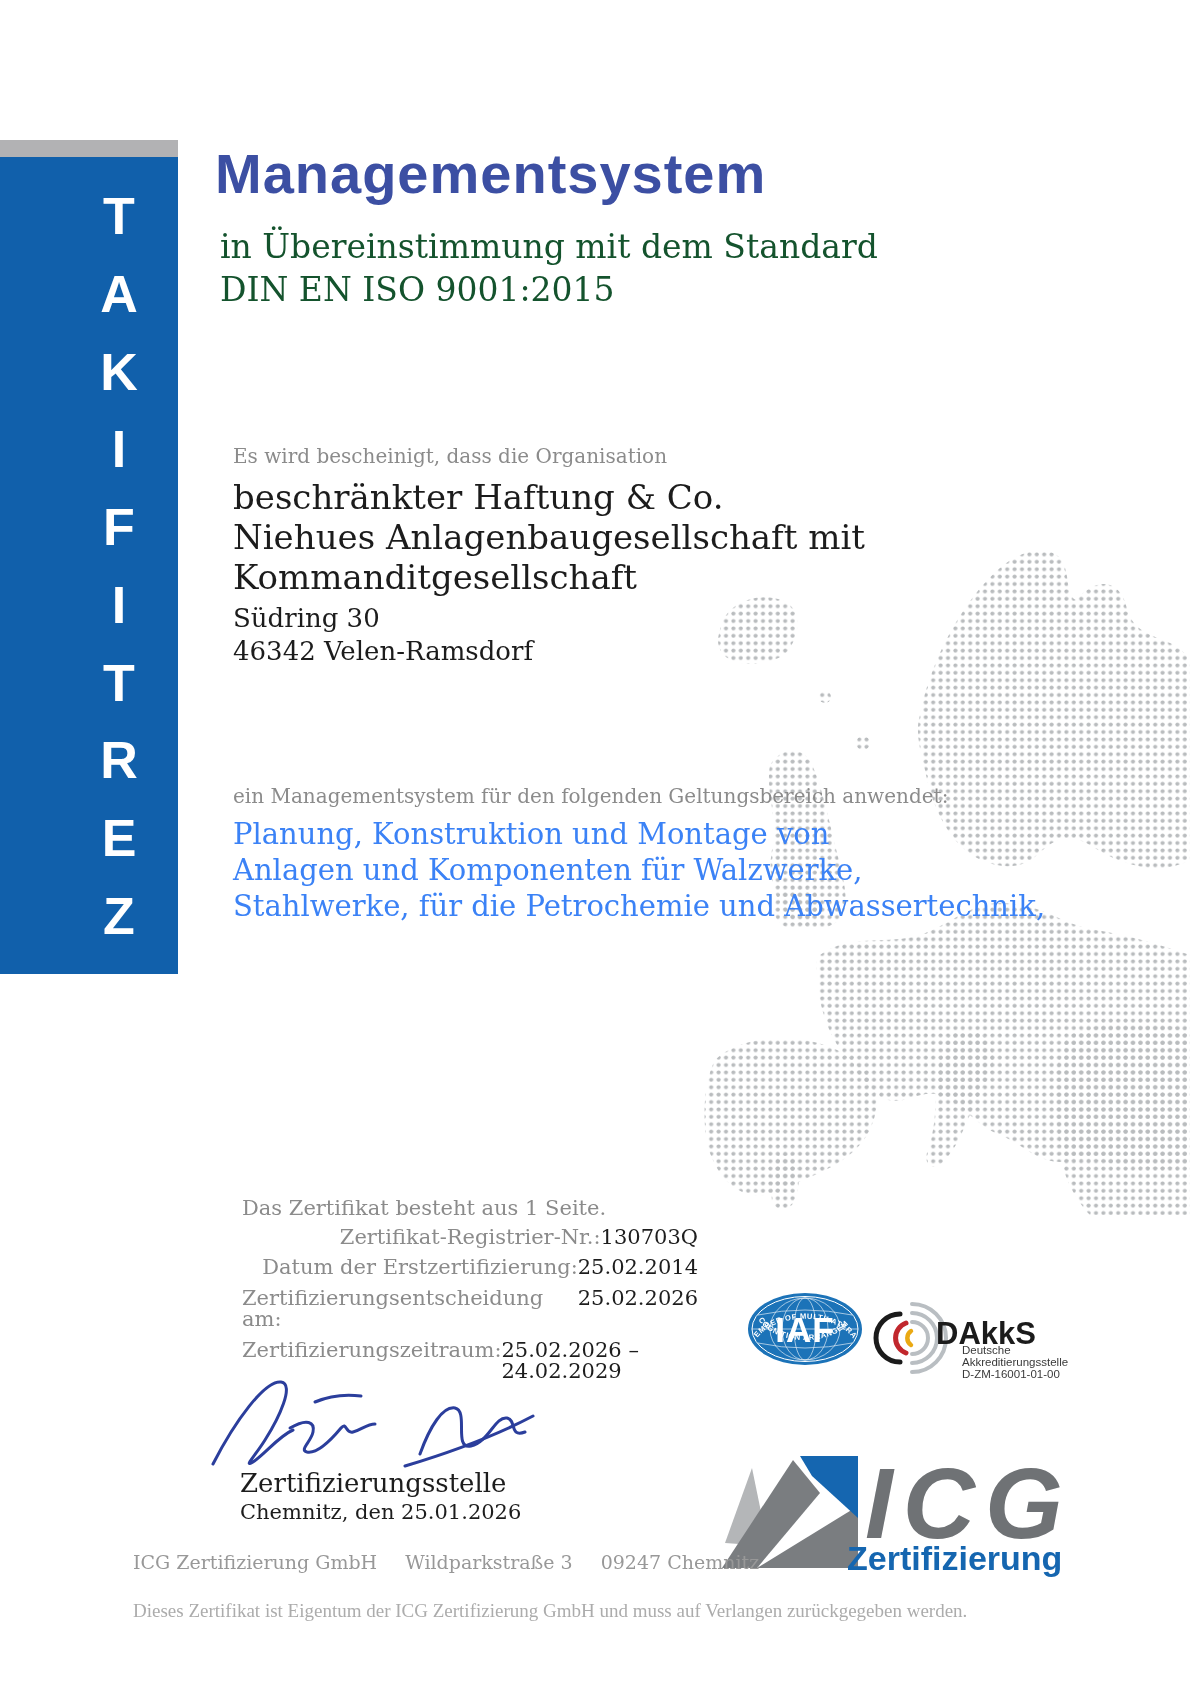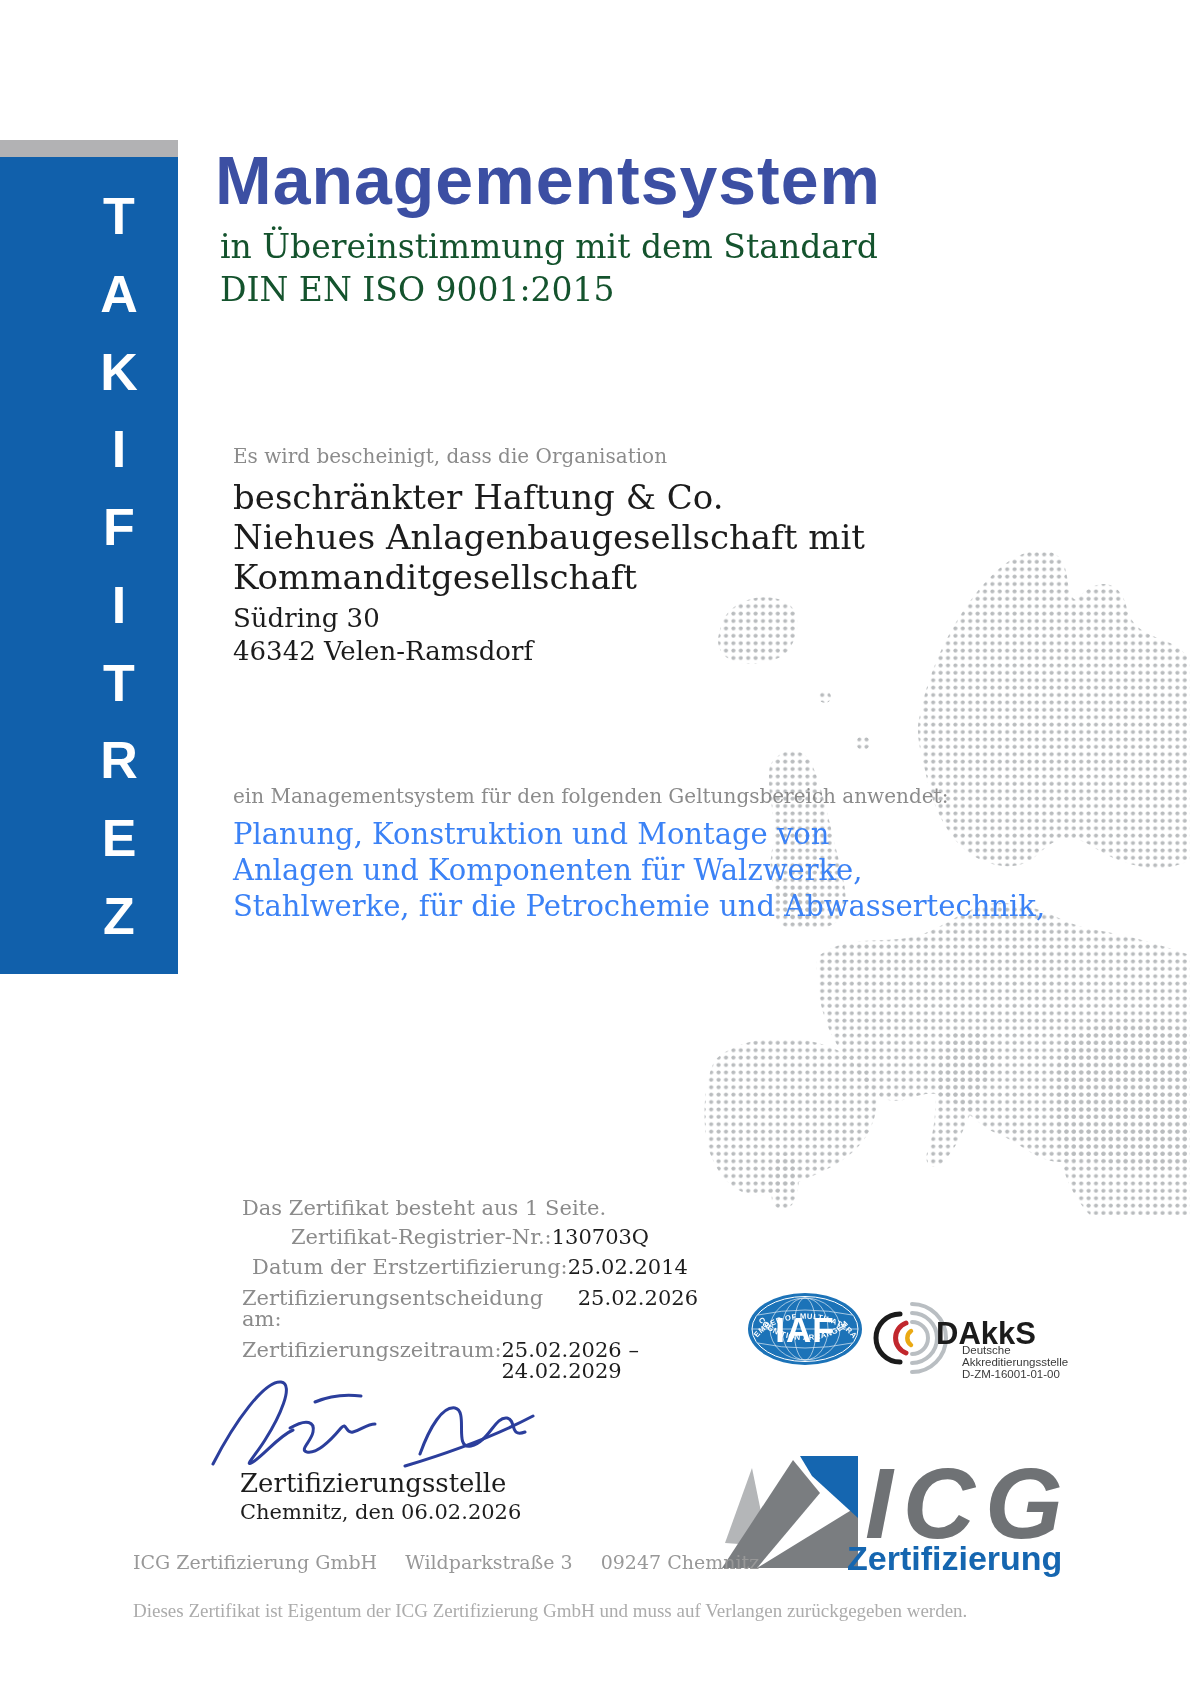--- a/index.html
+++ b/index.html
@@ -11,34 +11,34 @@
   .banner-cap{position:absolute;left:0;top:140px;width:178px;height:17px;background:#b2b2b4;}
   .banner{position:absolute;left:0;top:157px;width:178px;height:817px;background:#1160ab;}
   .banner-text{
     position:absolute;left:88px;top:190px;height:752px;width:62px;
     display:flex;flex-direction:column-reverse;justify-content:space-between;align-items:center;
     color:#ffffff;font-family:"Liberation Sans",sans-serif;font-weight:bold;font-size:52px;line-height:1;
   }
   
   .title{
     position:absolute;left:215px;top:146px;
-    font-family:"Liberation Sans",sans-serif;font-weight:bold;font-size:68px;letter-spacing:1px;
+    font-family:"Liberation Sans",sans-serif;font-weight:bold;font-size:56px;letter-spacing:1px;
     color:#3c4fa3;line-height:1;
   }
   .subtitle{position:absolute;left:220px;top:226px;font-size:33px;color:#14532d;line-height:1.3;}
   
   .intro{position:absolute;left:233px;top:444px;font-size:20px;color:#8b8b8b;}
   .org{position:absolute;left:233px;top:477px;font-size:34px;color:#1c1c1c;line-height:1.18;}
   .addr{position:absolute;left:233px;top:602px;font-size:26px;color:#1c1c1c;line-height:1.28;}
   .scope-intro{position:absolute;left:233px;top:784px;font-size:20px;color:#8b8b8b;}
   .scope{position:absolute;left:233px;top:817px;font-size:29px;color:#3b82f6;line-height:1.24;}
   
   .pages-note{position:absolute;left:242px;top:1196px;font-size:21px;color:#8b8b8b;}
   .detail-rows{position:absolute;left:242px;top:1227px;width:456px;}
-  .detail-row{display:flex;justify-content:center;align-items:baseline;margin-bottom:9px;font-size:21px;line-height:1.02;}
+  .detail-row{display:flex;justify-content:flex-end;align-items:baseline;margin-bottom:9px;font-size:21px;line-height:1.02;}
   .detail-label{color:#8b8b8b;}
   .detail-value{color:#1d1d1d;}
   
   .sig-svg{position:absolute;left:195px;top:1366px;}
   .sig-role{position:absolute;left:240px;top:1468px;font-size:26px;color:#1d1d1d;}
   .sig-place{position:absolute;left:240px;top:1500px;font-size:21px;color:#1d1d1d;}
   
   .footer-line1{position:absolute;left:133px;top:1551px;font-size:19px;color:#989898;}
   .footer-line1 span{margin-right:28px;}
   .footer-line1 span:last-child{margin-right:0;}
@@ -190,21 +190,21 @@
   <svg class="sig-svg" width="345" height="112" viewBox="0 0 345 112">
     <g fill="none" stroke="#2b3e9c" stroke-width="3" stroke-linecap="round">
       <path d="M18,98 C40,55 70,14 86,16 C100,18 84,52 70,74 C60,90 48,102 58,96 C70,88 84,70 98,64"></path>
       <path d="M95,62 C112,52 120,56 118,66 C116,76 104,84 112,86 C122,88 136,74 146,62 C152,55 150,68 158,66 C166,64 172,58 180,58"></path>
       <path d="M120,36 C134,30 150,28 166,30"></path>
       <path d="M225,88 C235,60 248,40 260,42 C274,45 258,84 276,80 C294,76 300,50 312,52 C322,54 314,72 330,66"></path>
       <path d="M210,100 C250,88 300,70 338,50"></path>
     </g>
   </svg>
   <div class="sig-role">Zertifizierungsstelle</div>
-  <div class="sig-place">Chemnitz, den 06.02.2026</div>
+  <div class="sig-place">Chemnitz, den 25.01.2026</div>
 
   <svg class="icg-svg" width="420" height="135" viewBox="0 0 420 135">
     <polygon points="25,97 52,22 68,100" fill="#b4b6b8"></polygon>
     <polygon points="22,122 93,14 120,47 57,122" fill="#7a7d80"></polygon>
     <polygon points="57,122 158,60 158,122" fill="#7a7d80"></polygon>
     <polygon points="100,10 158,10 158,72 112,30" fill="#1566b0"></polygon>
     <text x="165" y="92" font-family="Liberation Sans, sans-serif" font-weight="bold" font-style="italic" font-size="100" letter-spacing="10" fill="#6f7275">ICG</text>
     <text x="147" y="124" font-family="Liberation Sans, sans-serif" font-weight="bold" font-size="34" fill="#1566b0">Zertifizierung</text>
   </svg>
 

